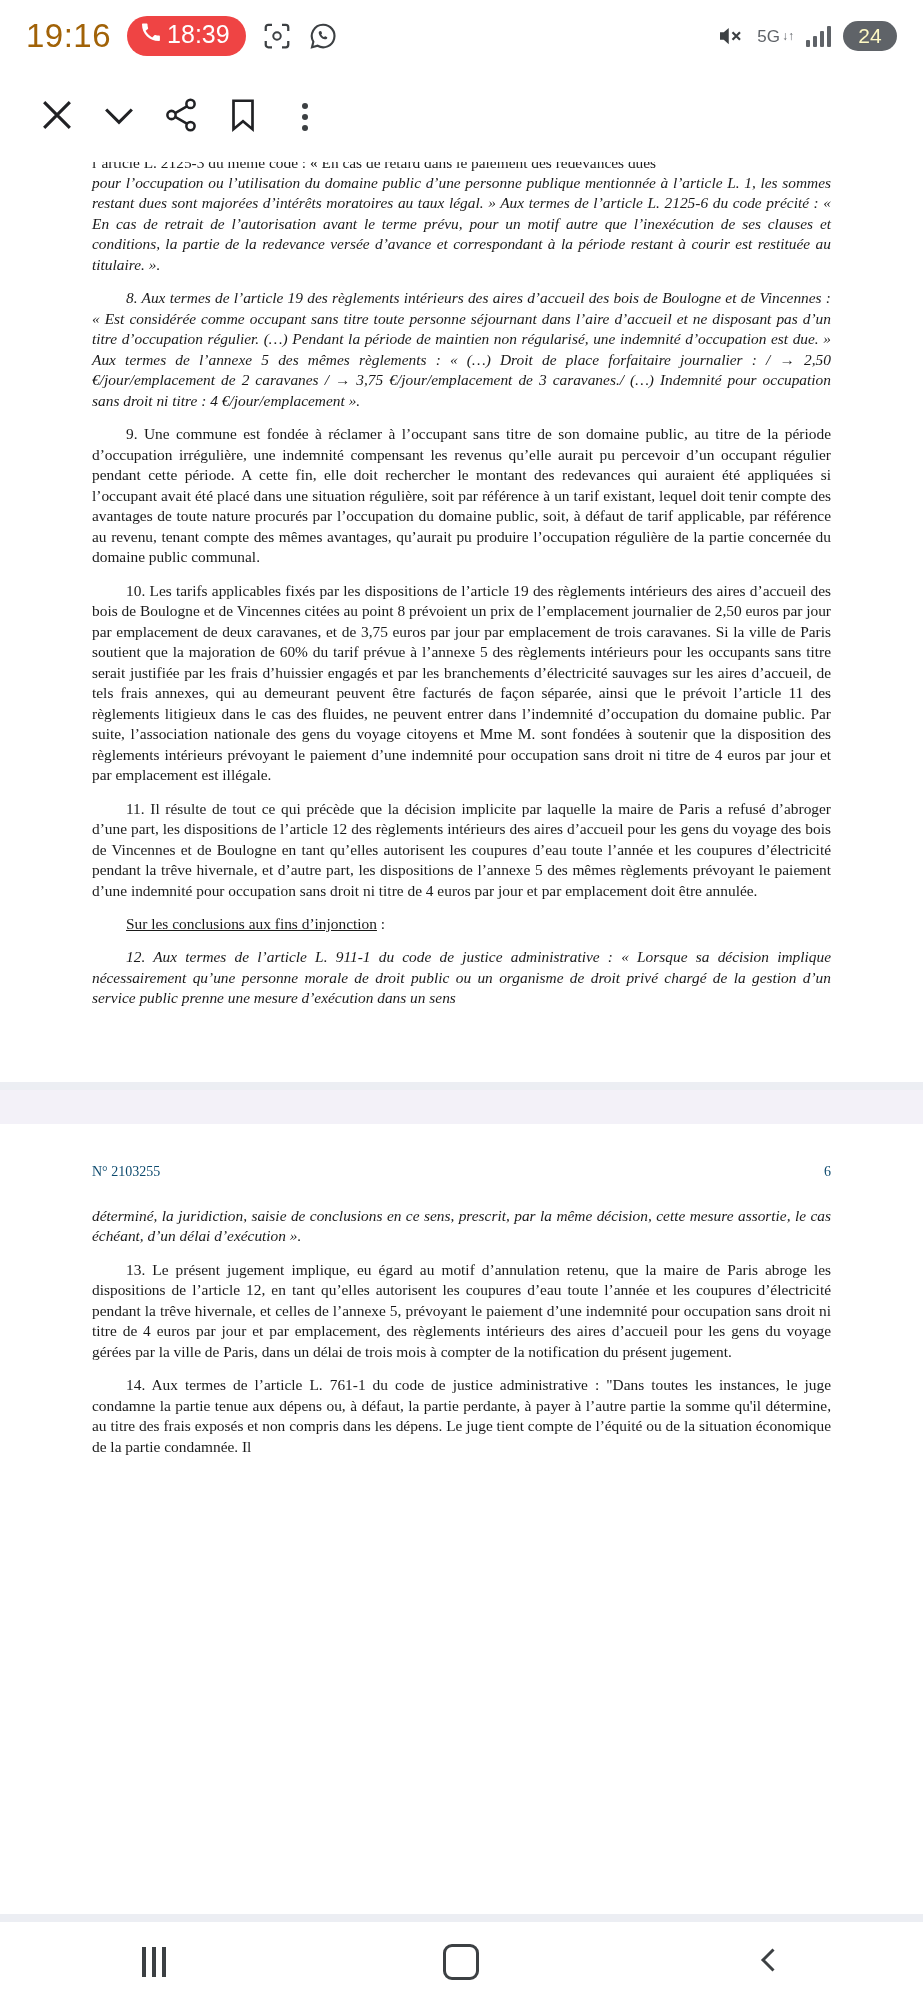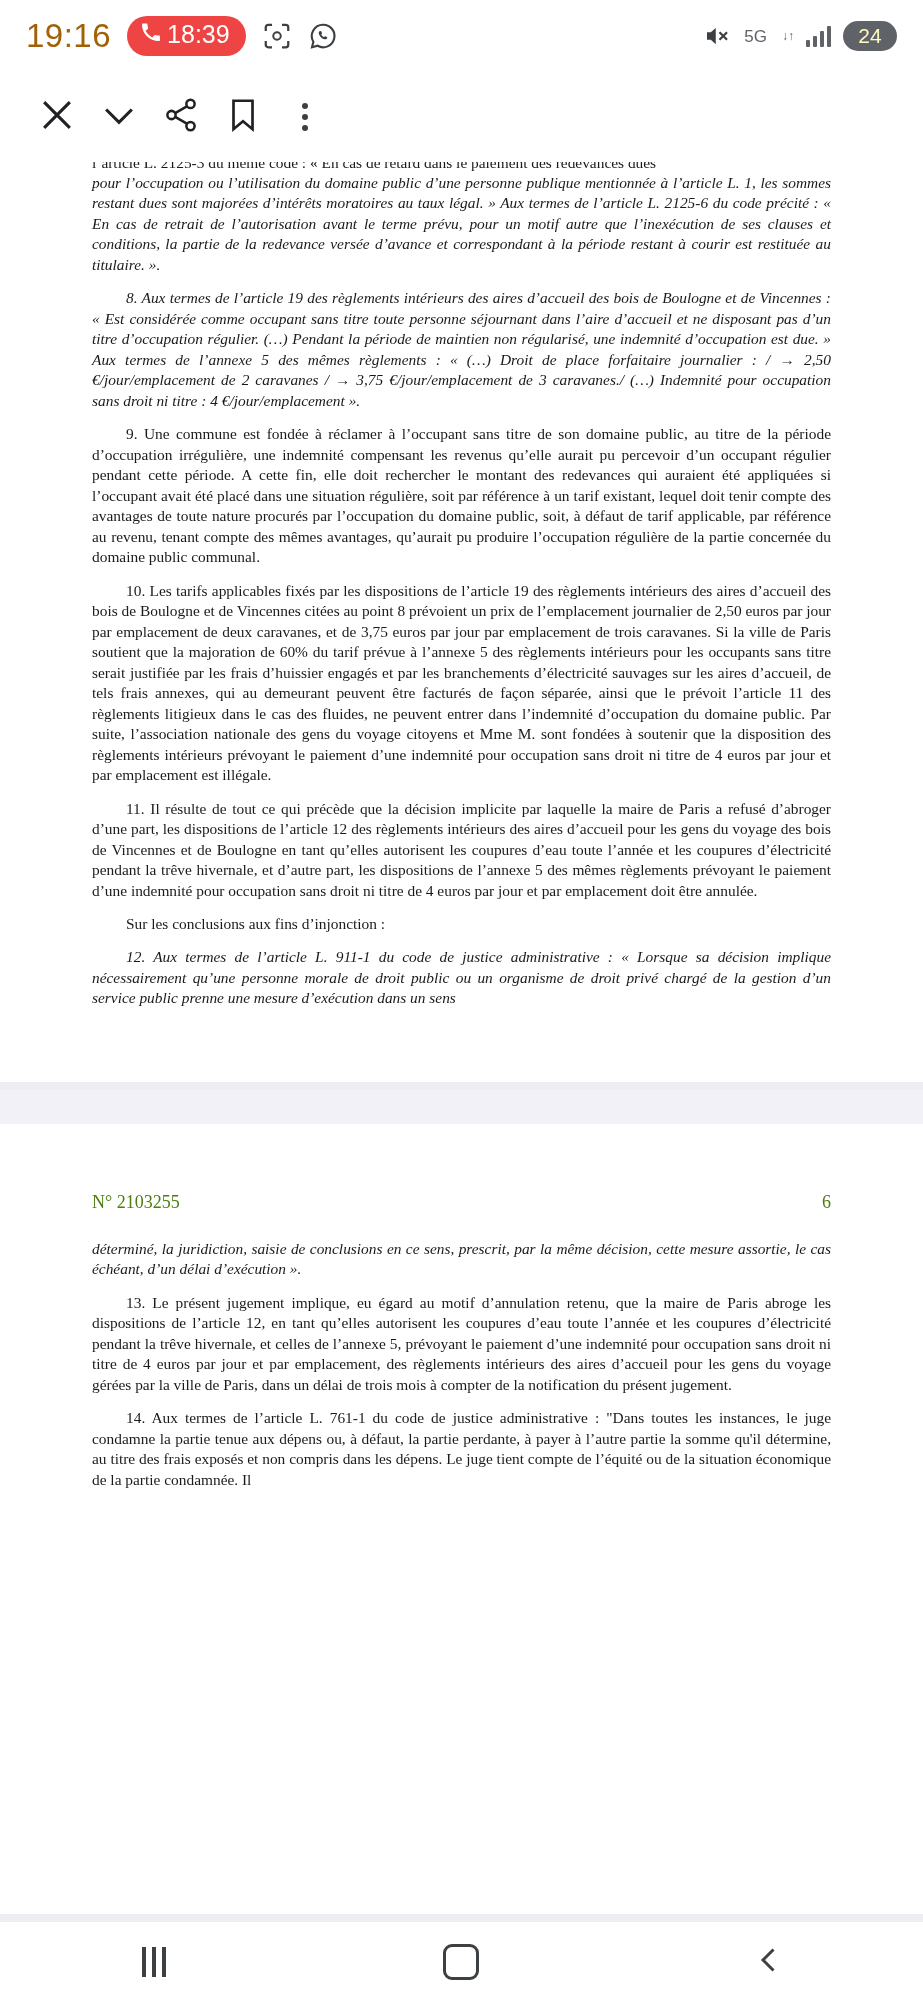--- a/index.html
+++ b/index.html
@@ -50,21 +50,21 @@
     align-items: center;
     gap: 12px;
   }
   .sig-bars { display: flex; align-items: flex-end; gap: 3px; height: 22px; }
   .sig-bars i { display:block; width: 4px; background: #5f6368; border-radius: 1px; }
   .sig-bars i:nth-child(1){ height: 7px; }
   .sig-bars i:nth-child(2){ height: 11px; }
   .sig-bars i:nth-child(3){ height: 16px; }
   .sig-bars i:nth-child(4){ height: 21px; }
   .net-label {
-    display:flex; align-items:center; gap:15px;
+    display:flex; align-items:center; gap:2px;
     font-size: 17px; color: #5f6368; line-height: 1;
   }
   .net-label .arrows { font-size: 12px; line-height: 1; }
   .battery {
     background: #5f6368;
     color: #fef9c3;
     font-size: 21px;
     border-radius: 16px;
     padding: 3px 11px;
     min-width: 54px;
@@ -147,26 +147,25 @@
     left: 0;
     white-space: nowrap;
     font-family: "Liberation Serif", serif;
     font-size: 15.4px;
     color: #1a1a1a;
   }
   .pagehead {
     display: flex;
     justify-content: space-between;
     font-family: "Liberation Serif", serif;
-    font-size: 18px;
-    color: #4d7c0f;
+    font-size: 14px;
+    color: #0c4a6e;
     margin-bottom: 26px;
-    margin-top: 28px;
-  }
-  .underline { }
+  }
+  .underline { text-decoration: underline; }
 
   
   .navbar {
     height: 78px;
     background: #ffffff;
     display: flex;
     align-items: center;
     justify-content: space-around;
     border-top: 1px solid #ffffff;
   }

